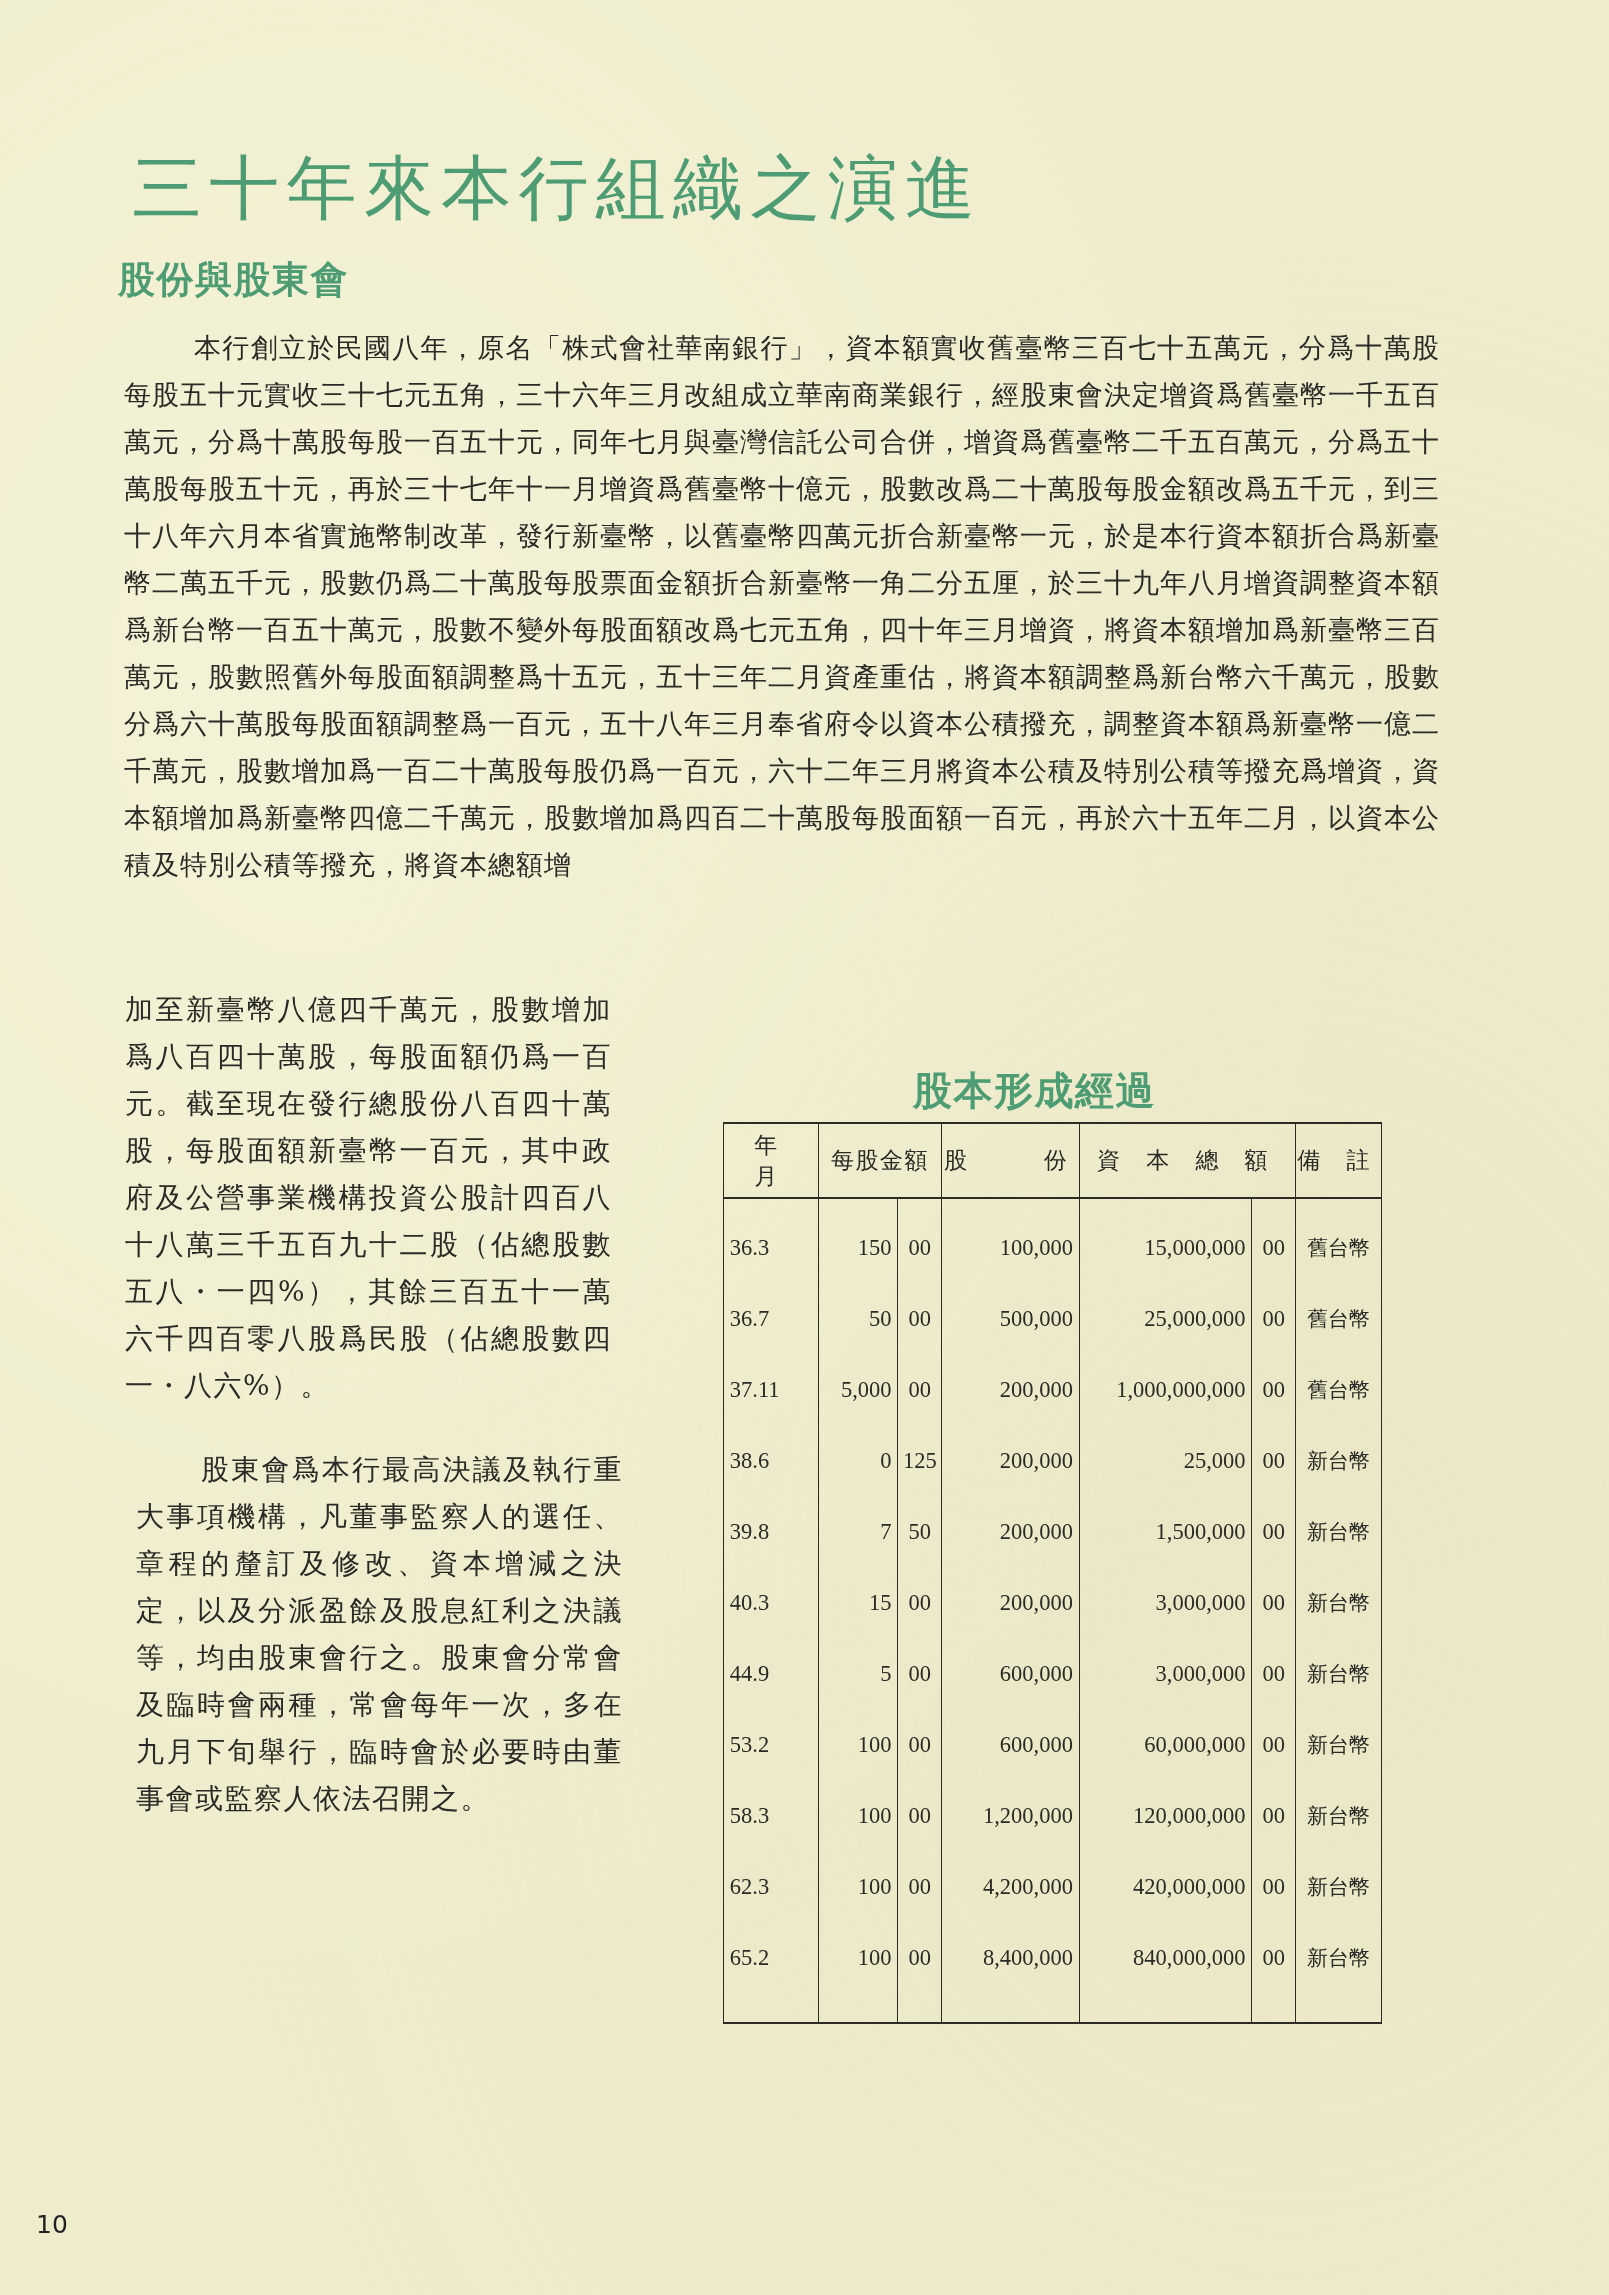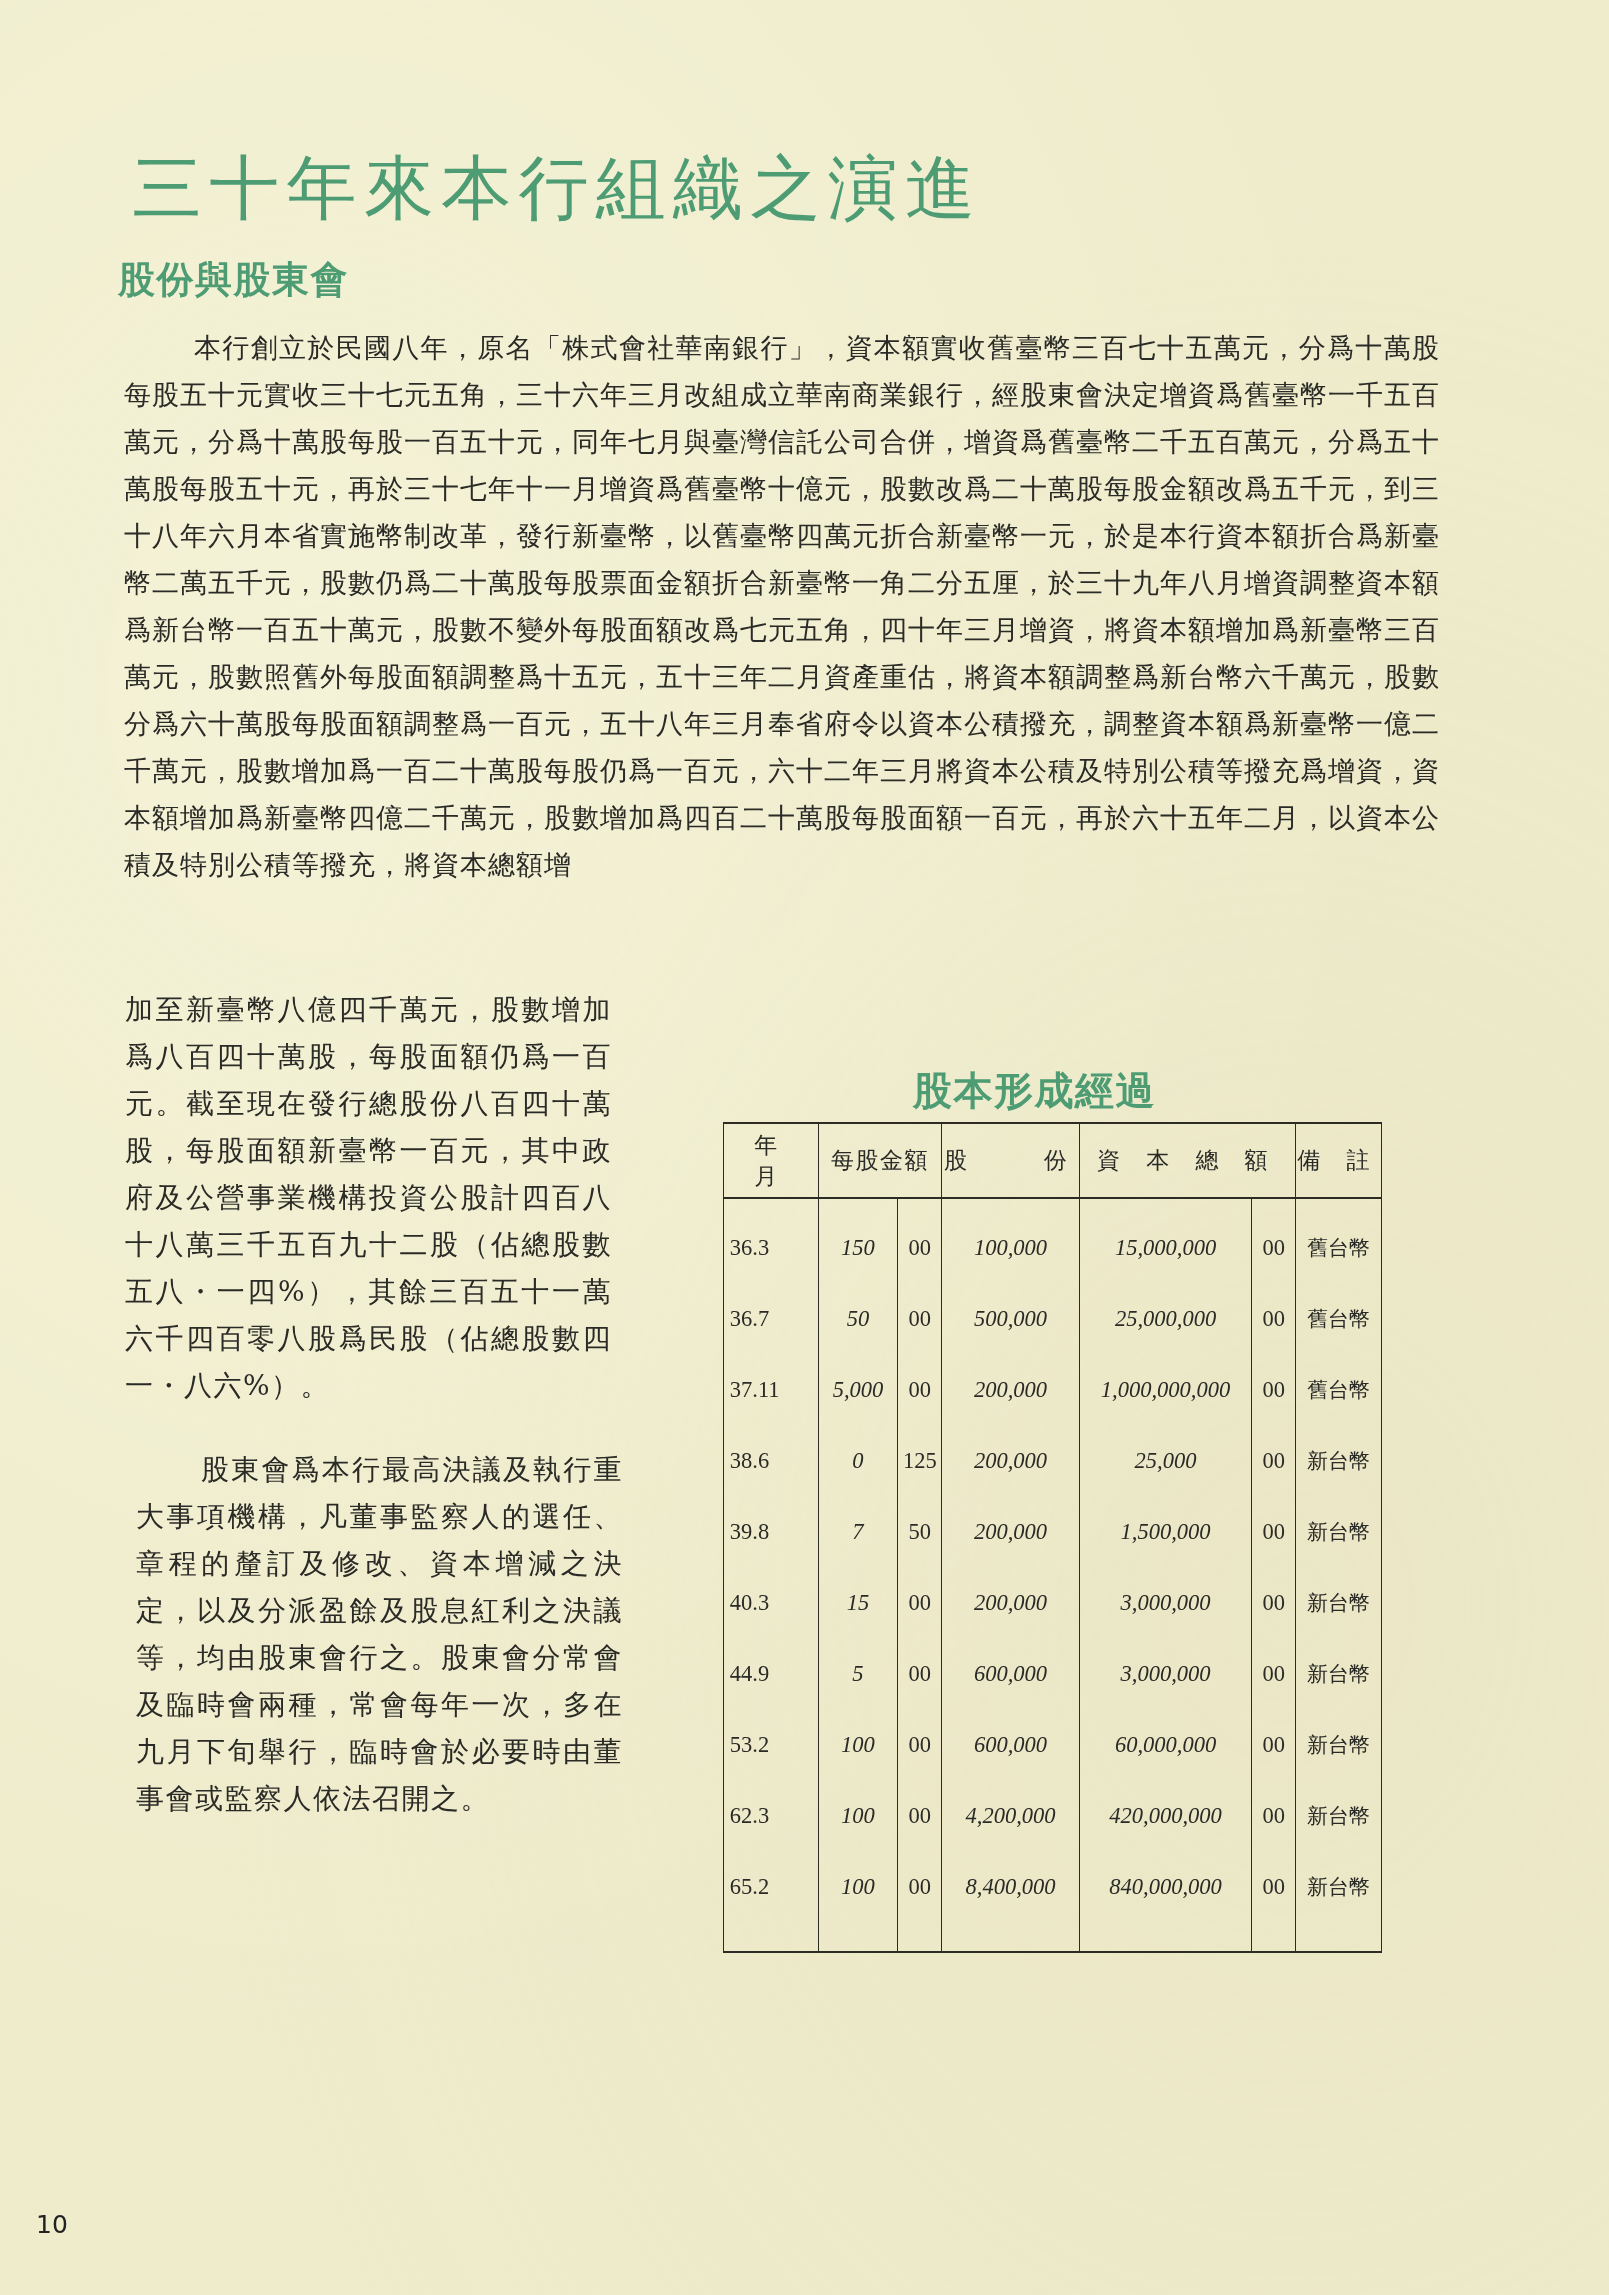--- a/index.html
+++ b/index.html
@@ -52,21 +52,21 @@
     border-bottom: 2.2px solid #2c2c24; border-left: 1.5px solid #2c2c24;
     padding: 0; text-align: center;
   }
   table.cap th:first-child { border-left: 1.5px solid #2c2c24; }
   table.cap td {
     height: 71px; padding: 0 5.8px; border-left: 1.5px solid #2c2c24;
     white-space: nowrap; vertical-align: middle;
   }
   table.cap tbody tr:first-child td { padding-top: 13px; }
   table.cap tbody tr:last-child td { padding-bottom: 29px; }
-  table.cap td.r { text-align: center; font-style: italic; }
+  table.cap td.r { text-align: right; }
   table.cap td.l { text-align: left; }
   table.cap td.sub { padding: 0 2.9px; text-align: center; width: 26px; }
   table.cap td.note { text-align: center; font-family: "DejaVu Sans", sans-serif; font-size: 21px; border-right: 1.5px solid #2c2c24; }
   table.cap th.note { border-right: 1.5px solid #2c2c24; }
   .page-num {
     position: absolute; left: 36px; top: 2210px;
     font-family: "DejaVu Sans", "Liberation Sans", sans-serif; font-size: 25px; color: #222;
   }
 </style>
 </head>
@@ -168,20 +168,29 @@
       <tr>
         <td class="l">53.2</td>
         <td class="r">100</td>
         <td class="sub">00</td>
         <td class="r">600,000</td>
         <td class="r">60,000,000</td>
         <td class="sub">00</td>
         <td class="note">新台幣</td>
       </tr>
       <tr>
+        <td class="l">58.3</td>
+        <td class="r">100</td>
+        <td class="sub">00</td>
+        <td class="r">1,200,000</td>
+        <td class="r">120,000,000</td>
+        <td class="sub">00</td>
+        <td class="note">新台幣</td>
+      </tr>
+      <tr>
         <td class="l">62.3</td>
         <td class="r">100</td>
         <td class="sub">00</td>
         <td class="r">4,200,000</td>
         <td class="r">420,000,000</td>
         <td class="sub">00</td>
         <td class="note">新台幣</td>
       </tr>
       <tr>
         <td class="l">65.2</td>

